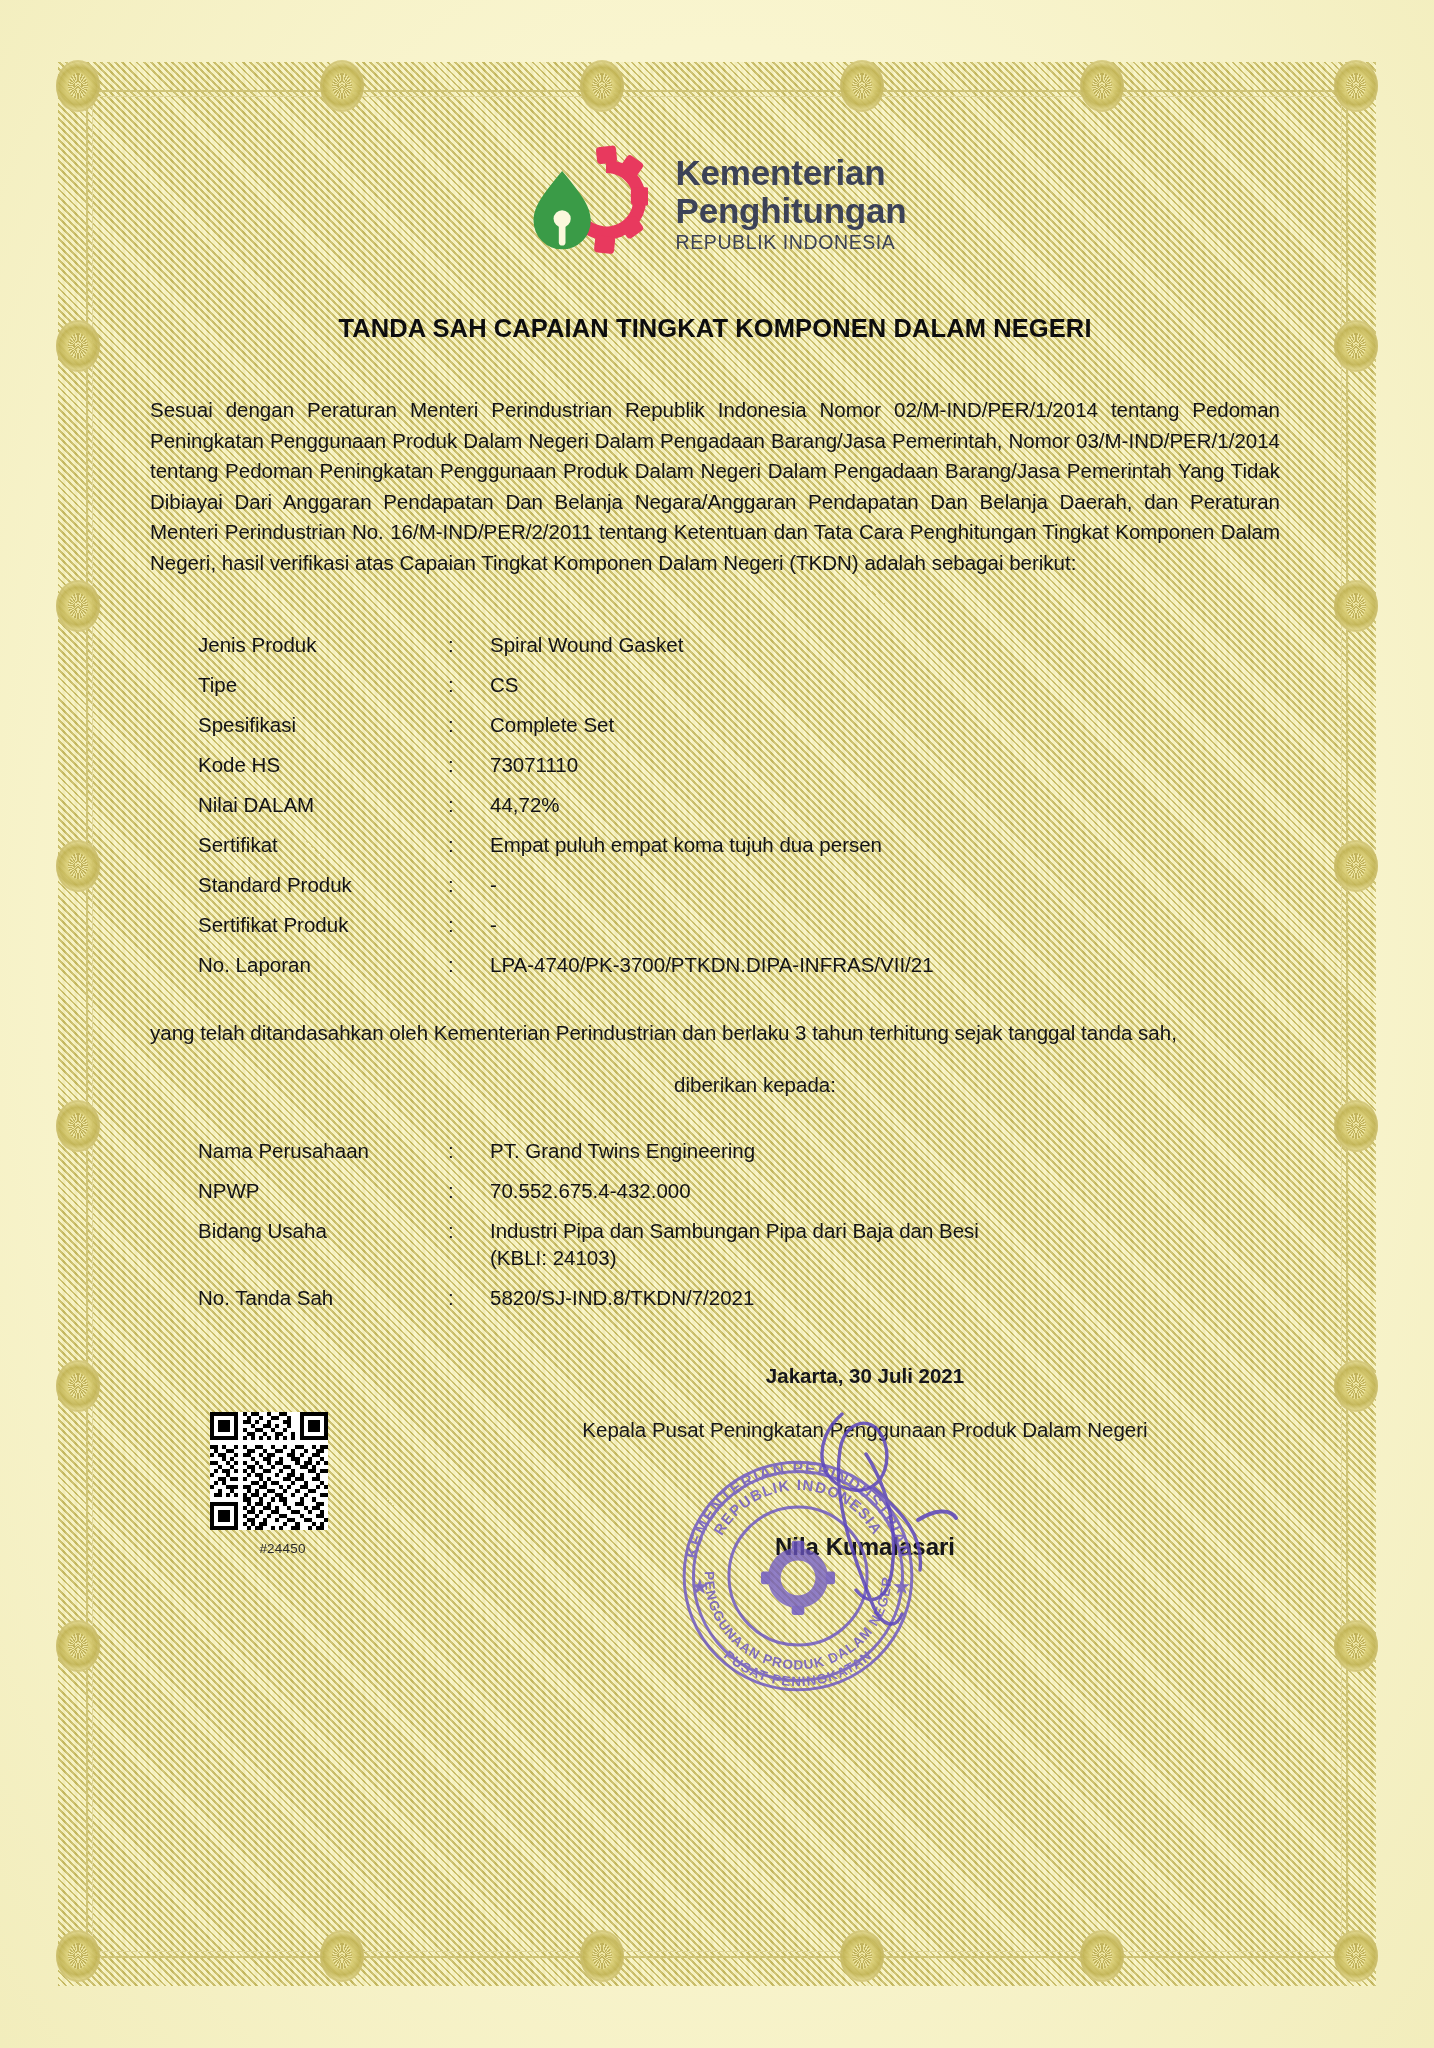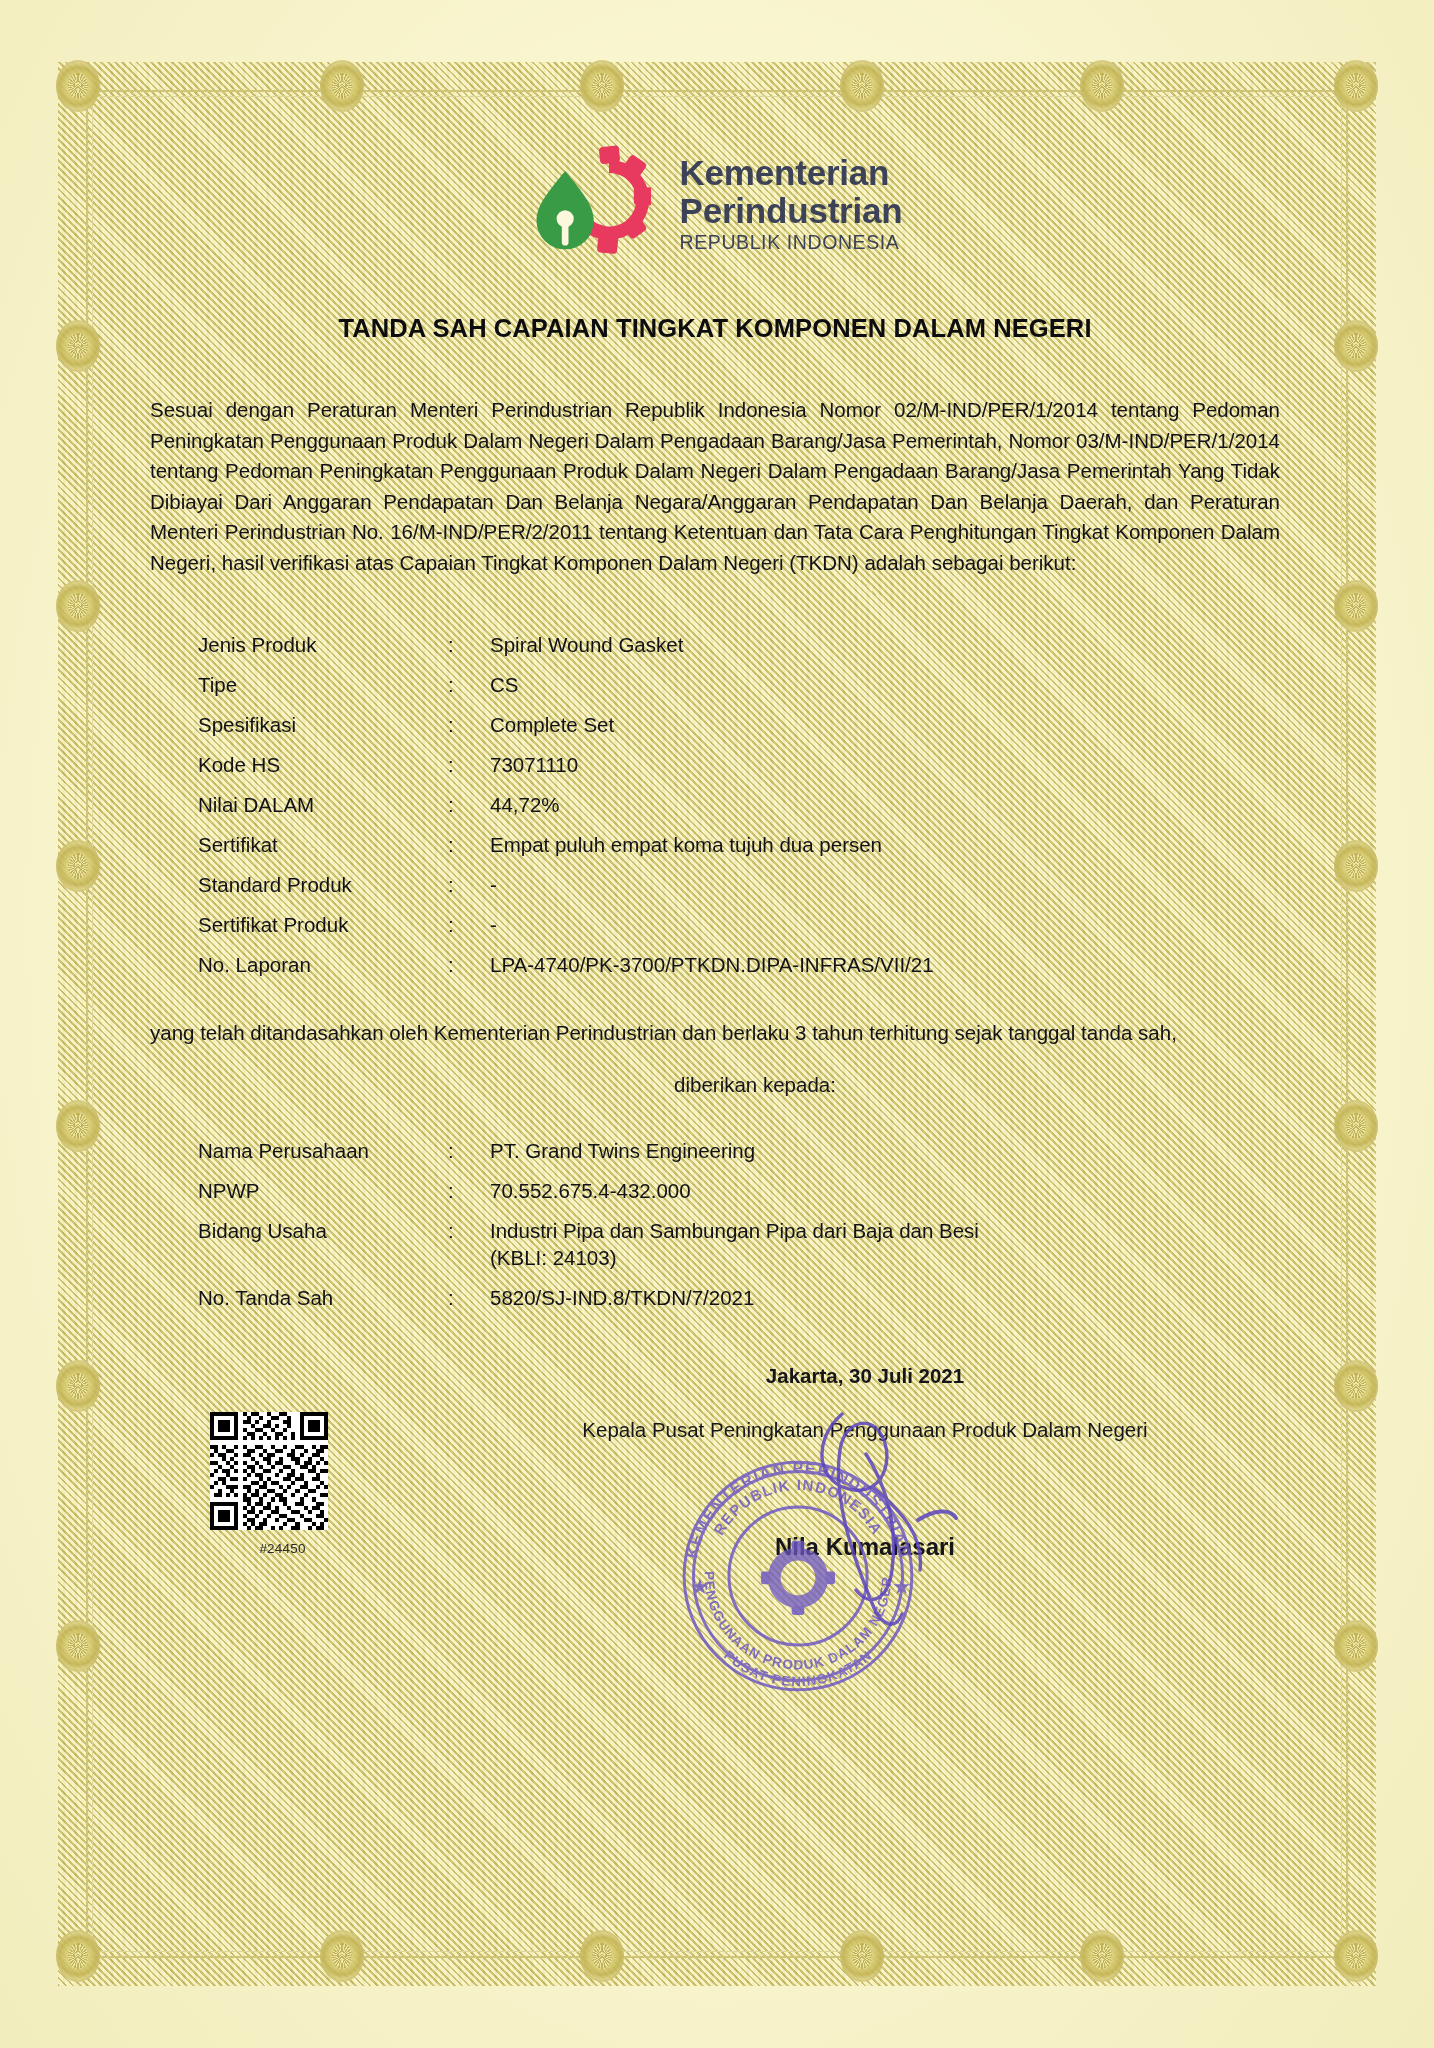--- a/index.html
+++ b/index.html
@@ -318,21 +318,21 @@
                    c0 -16, 12 -30, 30 -52 z"></path>
         </g>
 
         <g fill="#fbf8dd">
           <circle cx="40" cy="78" r="9"></circle>
           <rect x="36.5" y="80" width="7" height="26" rx="3.5"></rect>
         </g>
       </svg>
       <div class="logo-text">
         <div class="logo-l1">Kementerian</div>
-        <div class="logo-l2">Perindustrian</div>
+        <div class="logo-l2">Penghitungan</div>
         <div class="logo-l3">REPUBLIK INDONESIA</div>
       </div>
     </div>
 
     <div class="cert-title">TANDA SAH CAPAIAN TINGKAT KOMPONEN DALAM NEGERI</div>
 
     <div class="para para-intro">Sesuai dengan Peraturan Menteri Perindustrian Republik Indonesia Nomor 02/M-IND/PER/1/2014 tentang Pedoman Peningkatan Penggunaan Produk Dalam Negeri Dalam Pengadaan Barang/Jasa Pemerintah, Nomor 03/M-IND/PER/1/2014 tentang Pedoman Peningkatan Penggunaan Produk Dalam Negeri Dalam Pengadaan Barang/Jasa Pemerintah Yang Tidak Dibiayai Dari Anggaran Pendapatan Dan Belanja Negara/Anggaran Pendapatan Dan Belanja Daerah, dan Peraturan Menteri Perindustrian No. 16/M-IND/PER/2/2011 tentang Ketentuan dan Tata Cara Penghitungan Tingkat Komponen Dalam Negeri, hasil verifikasi atas Capaian Tingkat Komponen Dalam Negeri (TKDN) adalah sebagai berikut:</div>
 
     <table class="detail-table">
       <tbody>

